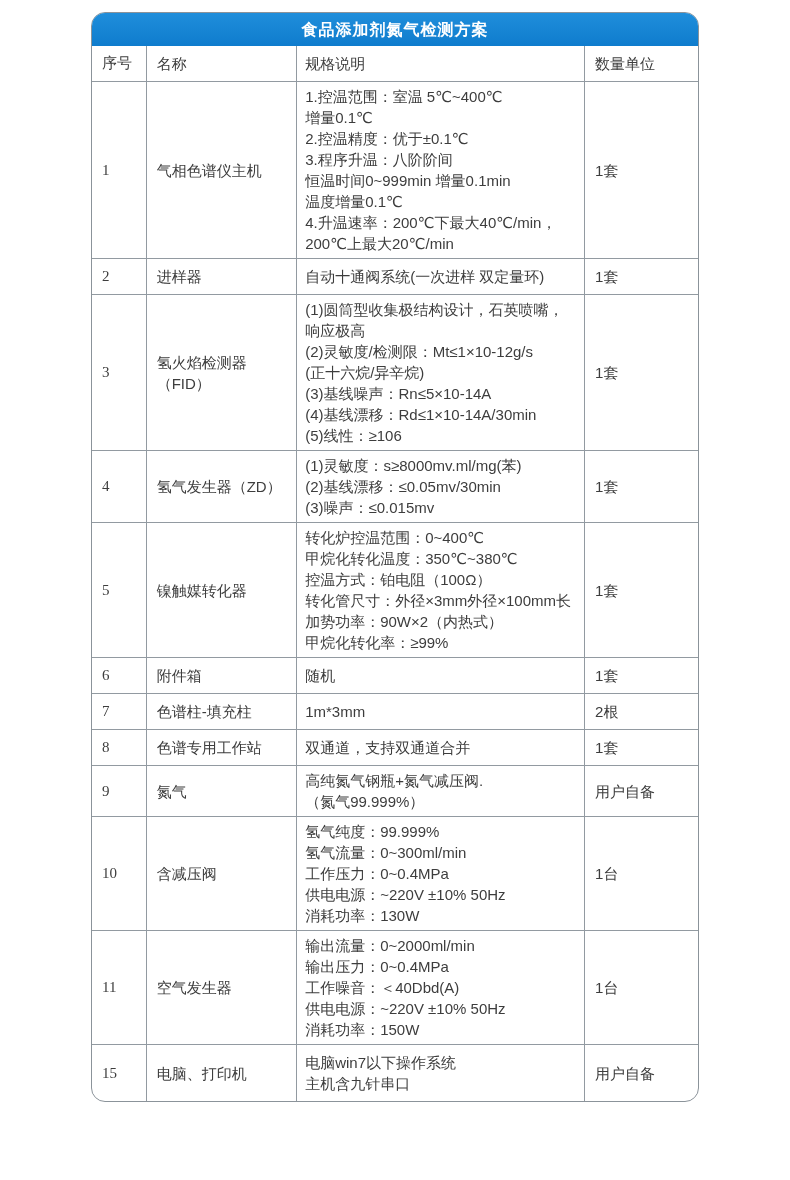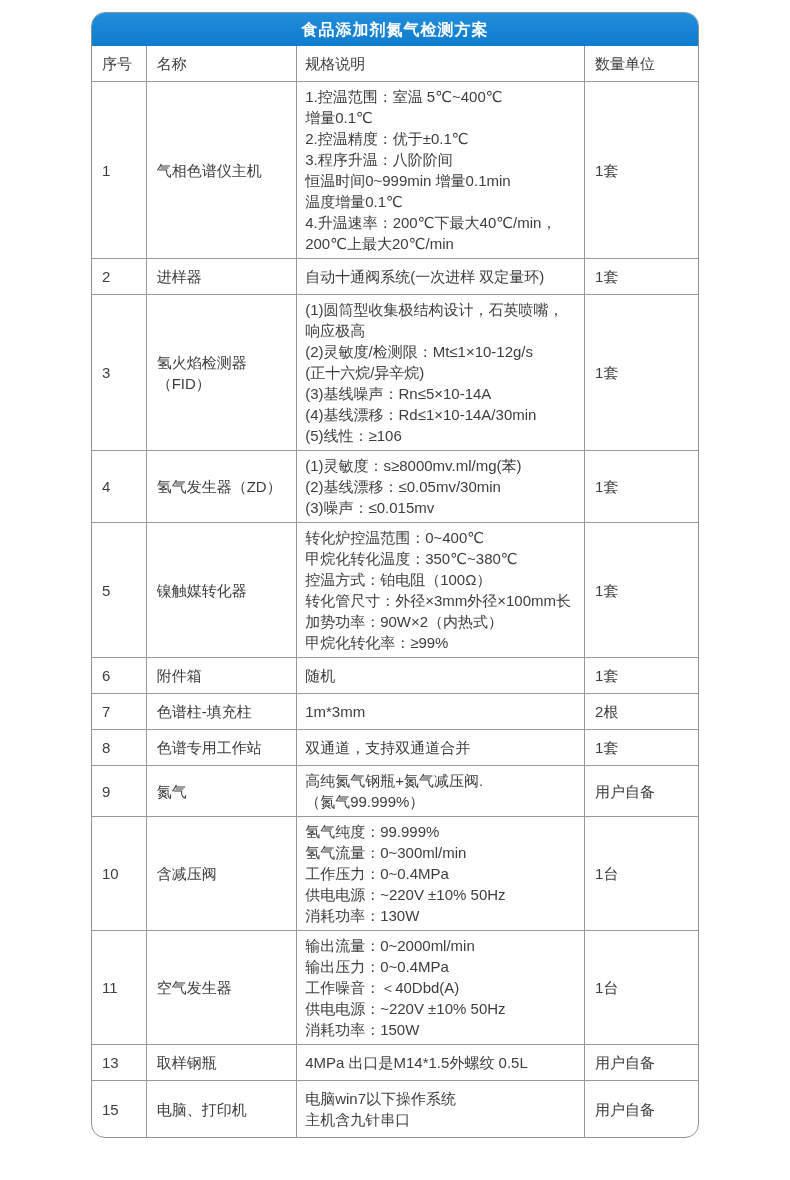--- a/index.html
+++ b/index.html
@@ -52,21 +52,21 @@
   }
   
   table.spec tr th:first-child, table.spec tr td:first-child { border-left: none; }
   table.spec tr th:last-child, table.spec tr td:last-child { border-right: none; margin-top: 20px; }
   table.spec tbody tr:last-child td { border-bottom: none; }
   table.spec thead th { border-top: none; height: 27px; }
   col.c-no { width: 54px; }
   col.c-name { width: 150px; }
   col.c-spec { width: 287px; }
   col.c-qty { width: 113px; }
-  .cell-no { text-align: center; }
+  .cell-no { text-align: center; font-family: Liberation Serif, serif; }
   .cell-spec { white-space: pre-line; padding-left: 8px !important; }
   .row-single td { height: 27px; }
   .row-tall15 td { height: 48px; }
 </style>
 </head>
 <body>
 
 <div class="page">
   <div class="card">
     <div class="title-bar">食品添加剂氮气检测方案</div>
@@ -174,26 +174,20 @@
         <tr>
           <td class="cell-no">11</td>
           <td>空气发生器</td>
           <td class="cell-spec">输出流量：0~2000ml/min
 输出压力：0~0.4MPa
 工作噪音：＜40Dbd(A)
 供电电源：~220V ±10% 50Hz
 消耗功率：150W</td>
           <td>1台</td>
         </tr>
-        <tr class="row-single">
-          <td class="cell-no">13</td>
-          <td>取样钢瓶</td>
-          <td class="cell-spec">4MPa 出口是M14*1.5外螺纹 0.5L</td>
-          <td>用户自备</td>
-        </tr>
         <tr class="row-tall15">
           <td class="cell-no">15</td>
           <td>电脑、打印机</td>
           <td class="cell-spec">电脑win7以下操作系统
 主机含九针串口</td>
           <td>用户自备</td>
         </tr>
       </tbody>
     </table>
   </div>

